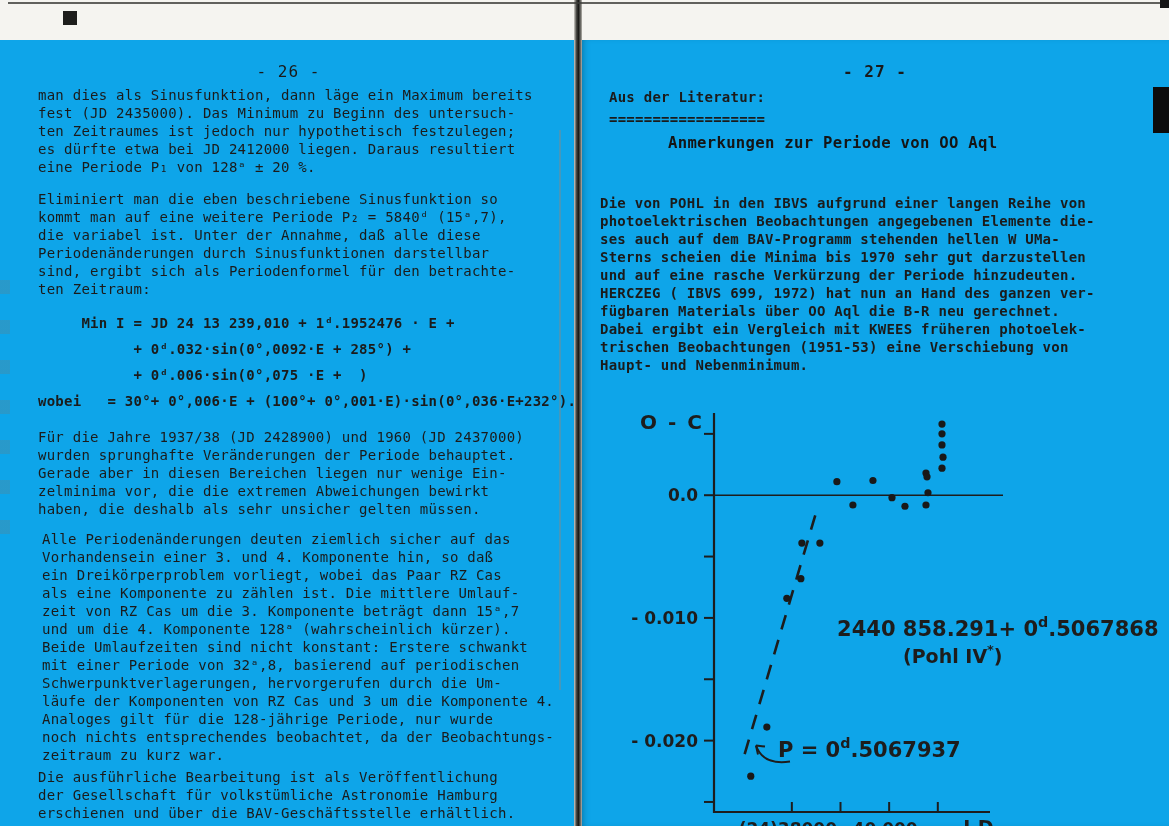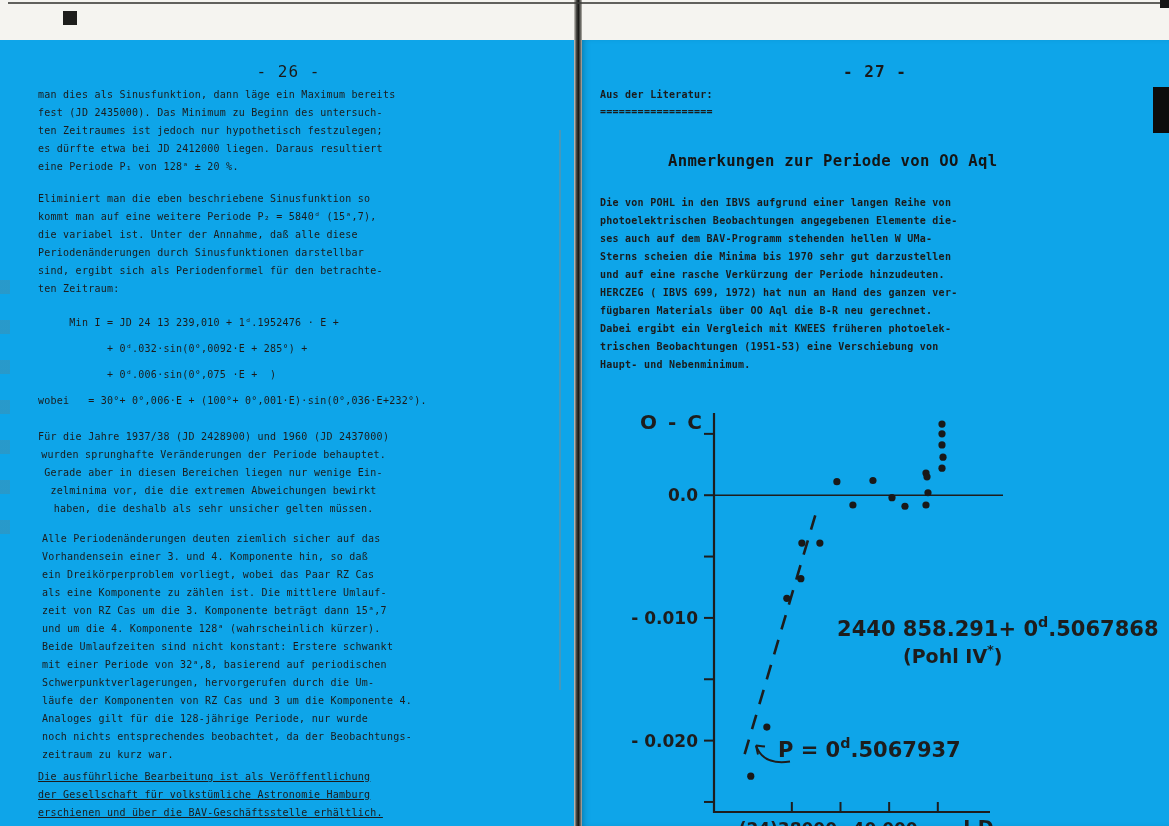--- a/index.html
+++ b/index.html
@@ -10,32 +10,32 @@
   }
   .page{position:absolute;top:0;bottom:0;background:#0ea5e9;margin-top:40px;}
   #left-page{left:0;width:577px;}
   #right-page{left:581px;right:0;box-shadow:inset 6px 0 9px -6px rgba(0,0,0,.45);font-weight:bold;}
   .pagenum{
     position:absolute;top:22px;left:0;right:0;text-align:center;
     font-size:16px;color:#1a1a1a;letter-spacing:1px;white-space:pre;
   }
   .txt{
     position:absolute;white-space:pre;color:#1b1b1b;
-    font-size:10px;line-height:18px;letter-spacing:.25px;
+    font-size:14px;line-height:18px;letter-spacing:.25px;
   }
   #lp1{left:38px;top:46px;}
   #lp2{left:38px;top:150px;}
-  #lformula{left:38px;top:270px;line-height:26px;}
-  #lp3{left:38px;top:388px;text-align:center;}
+  #lformula{left:38px;top:270px;line-height:26px;font-weight:bold;}
+  #lp3{left:38px;top:388px;}
   #lp4{left:42px;top:490px;}
-  #lp5{left:38px;top:728px;text-decoration:underline;}
+  #lp5{left:38px;top:728px;}
   #lsig{left:372px;top:786px;}
-  #rsection{left:19px;top:46px;line-height:17px;}
+  #rsection{left:28px;top:46px;line-height:22px;}
   #rheading{
-    left:86px;top:112px;white-space:pre;position:absolute;color:#151515;
+    left:86px;top:94px;white-space:pre;position:absolute;color:#151515;
     font-size:15.6px;letter-spacing:.3px;border-bottom:8px solid #0ea5e9;
     padding:0 3px 0 1px;
   }
   #rp1{left:19px;top:154px;}
   #rp2{left:19px;top:322px;}
   #figure{position:absolute;left:19px;top:365px;width:560px;height:455px;}
   
   .art{position:absolute;}
   #gutter{left:574px;top:0;bottom:0;width:8px;
     background:linear-gradient(90deg,#cfcdc7 0%,#4a4a46 30%,#171715 55%,#74736e 85%,#b9b7b1 100%);}

